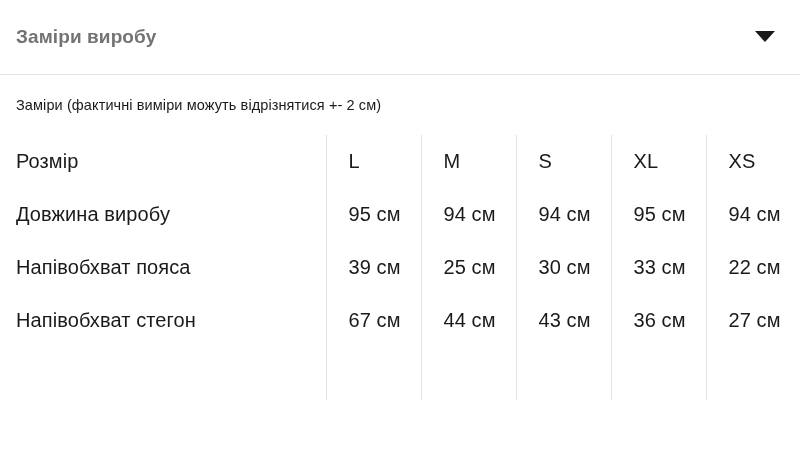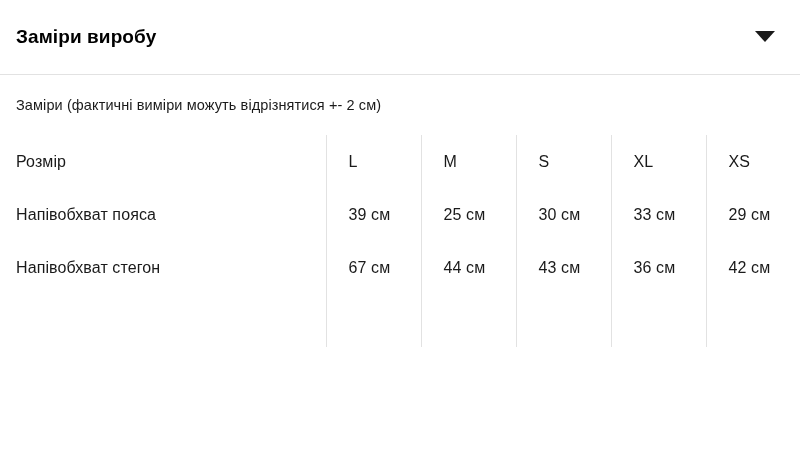--- a/index.html
+++ b/index.html
@@ -26,21 +26,21 @@
     box-sizing: border-box;
     display: flex;
     align-items: center;
     justify-content: space-between;
     padding: 0 24px 0 16px;
     border-bottom: 1px solid #e2e2e2;
   }
   .panel-title {
     font-size: 19px;
     font-weight: bold;
-    color: #000000;
+    color: #737373;
     letter-spacing: 0.1px;
   }
   .chevron {
     width: 22px;
     height: 22px;
     display: flex;
     align-items: center;
     justify-content: center;
     cursor: pointer;
   }
@@ -55,21 +55,21 @@
     color: #1a1a1a;
     margin-bottom: 22px;
     letter-spacing: 0.1px;
   }
 
   
   table.measure {
     border-collapse: collapse;
     width: 784px;
     table-layout: fixed;
-    font-size: 16px;
+    font-size: 20px;
   }
   table.measure col.label-col { width: 310px; }
   table.measure col.val-col { width: 95px; }
 
   table.measure th,
   table.measure td {
     text-align: left;
     vertical-align: middle;
     padding: 0;
     height: 53px;
@@ -122,34 +122,42 @@
           <th class="label-cell">Розмір</th>
           <th class="val-cell">L</th>
           <th class="val-cell">M</th>
           <th class="val-cell">S</th>
           <th class="val-cell">XL</th>
           <th class="val-cell">XS</th>
         </tr>
       </thead>
       <tbody>
         <tr>
+          <td class="label-cell">Довжина виробу</td>
+          <td class="val-cell">95 см</td>
+          <td class="val-cell">94 см</td>
+          <td class="val-cell">94 см</td>
+          <td class="val-cell">95 см</td>
+          <td class="val-cell">94 см</td>
+        </tr>
+        <tr>
           <td class="label-cell">Напівобхват пояса</td>
           <td class="val-cell">39 см</td>
           <td class="val-cell">25 см</td>
           <td class="val-cell">30 см</td>
           <td class="val-cell">33 см</td>
-          <td class="val-cell">29 см</td>
+          <td class="val-cell">22 см</td>
         </tr>
         <tr>
           <td class="label-cell">Напівобхват стегон</td>
           <td class="val-cell">67 см</td>
           <td class="val-cell">44 см</td>
           <td class="val-cell">43 см</td>
           <td class="val-cell">36 см</td>
-          <td class="val-cell">42 см</td>
+          <td class="val-cell">27 см</td>
         </tr>
         <tr>
           <td class="label-cell"></td>
           <td class="val-cell"></td>
           <td class="val-cell"></td>
           <td class="val-cell"></td>
           <td class="val-cell"></td>
           <td class="val-cell"></td>
         </tr>
       </tbody>

